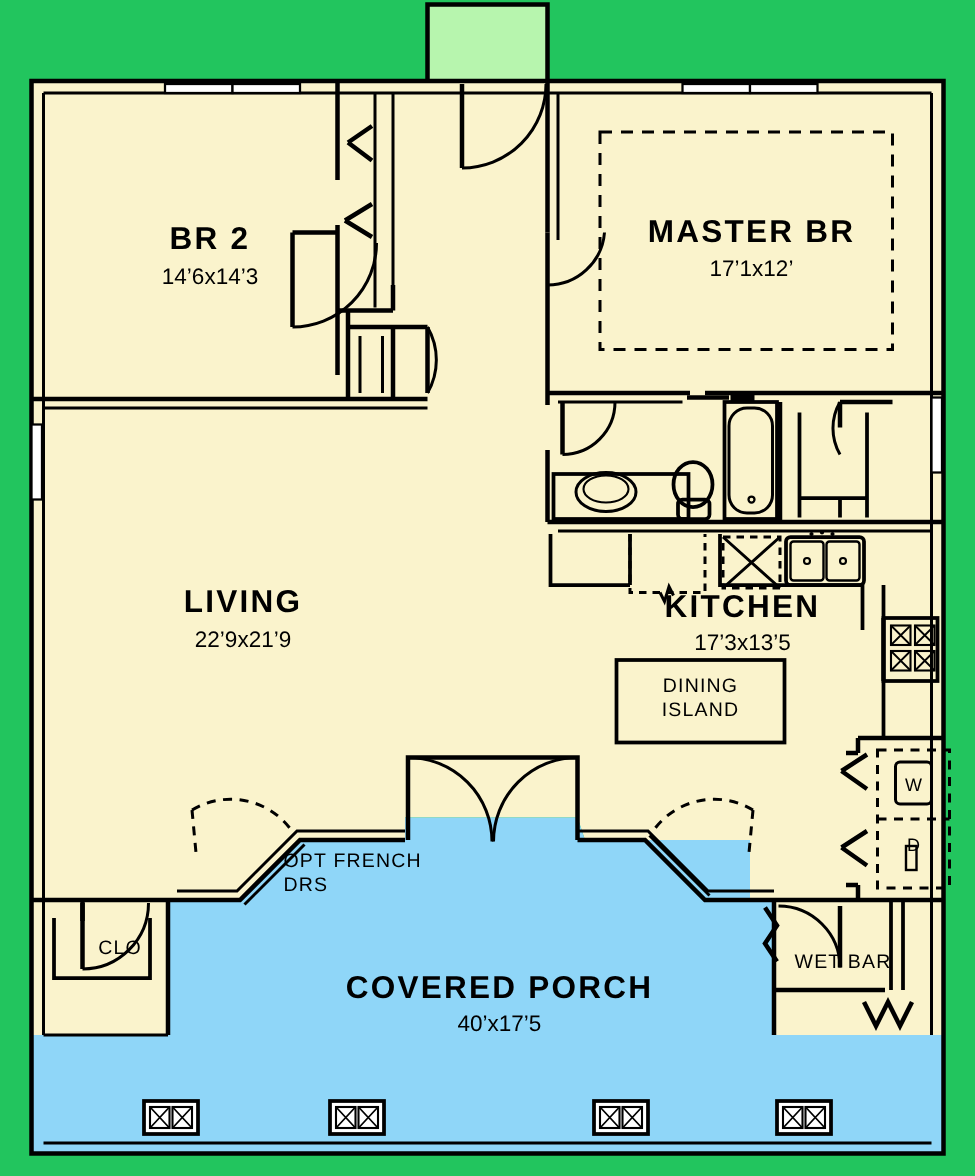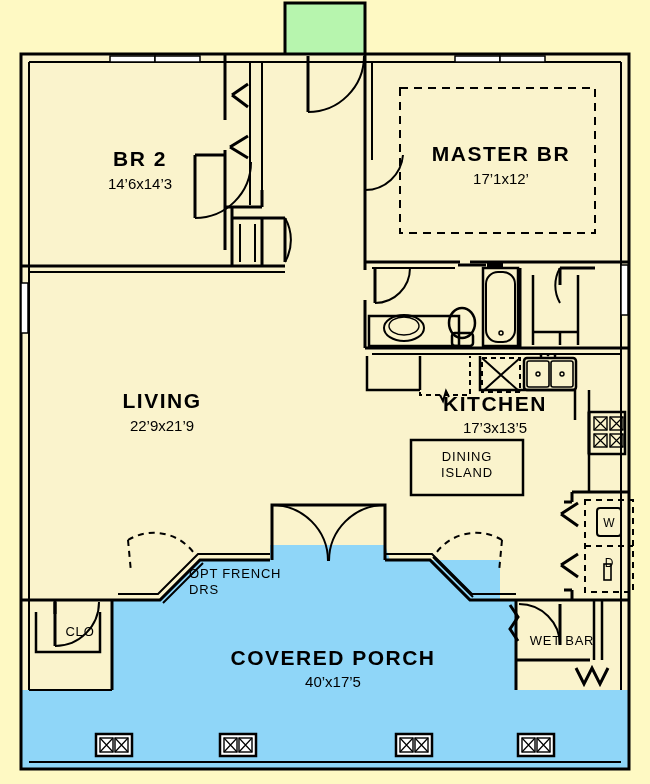--- a/index.html
+++ b/index.html
@@ -1,17 +1,17 @@
 <!DOCTYPE html>
 <html><head>
 <meta charset="utf-8">
 <style>
   html,body{margin:0;padding:0;background:#ffffff;}
   body{font-family:"Liberation Sans",sans-serif;}
-  #plan-wrap{position:relative;width:650px;height:784px;background:#fef9c3;overflow:hidden;}
+  #plan-wrap{position:relative;width:650px;height:784px;background:#22c55e;overflow:hidden;}
   #plan-svg{display:block;width:650px;height:784px;}
   .room-name{font-family:"Liberation Sans",sans-serif;font-weight:700;letter-spacing:1.5px;fill:#000;}
   .room-dim{font-family:"Liberation Sans",sans-serif;font-weight:400;fill:#000;}
   .small-label{font-family:"Liberation Sans",sans-serif;font-weight:400;fill:#000;letter-spacing:0.8px;}
   .tiny-label{font-family:"Liberation Sans",sans-serif;font-weight:400;fill:#000;}
 </style>
 </head>
 <body>
 
 <div id="plan-wrap">

